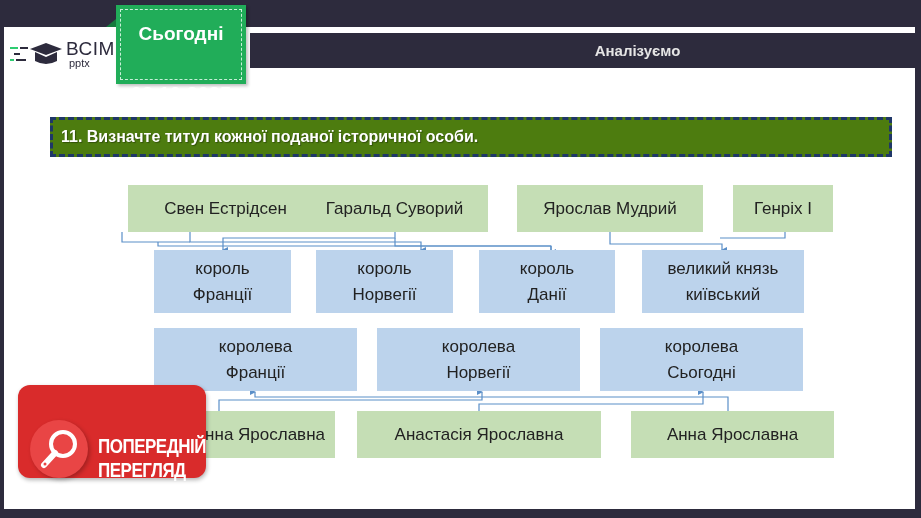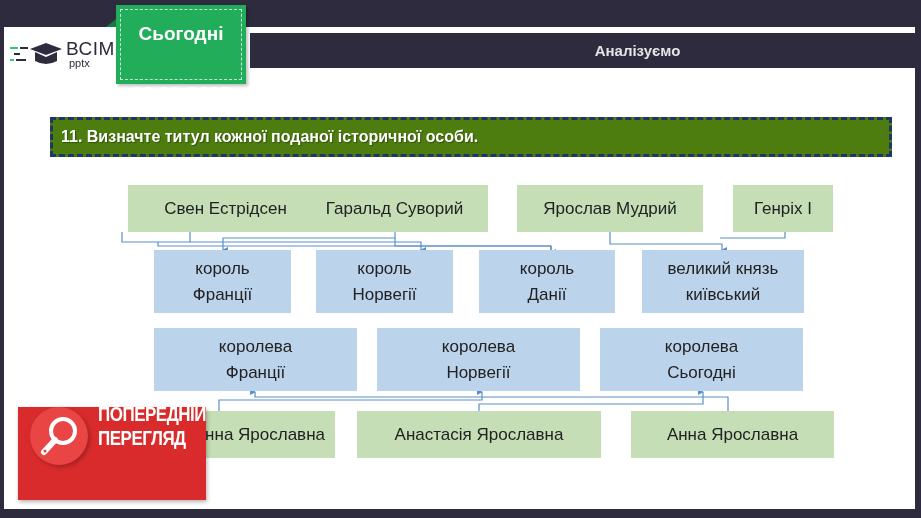--- a/index.html
+++ b/index.html
@@ -30,22 +30,22 @@
     text-shadow: 1px 1px 1px rgba(0,0,0,0.35); }
 
   .box { position: absolute; display: flex; align-items: center; justify-content: center; text-align: center; color: #222;
     font-size: 17px; line-height: 1.5; }
   .box.green { background: #c5deb5; }
   .box.blue { background: #bcd3ec; }
   .box span { display: block; }
 
   svg.lines { position: absolute; left: 0; top: 0; width: 921px; height: 518px; pointer-events: none; }
 
-  .preview { position: absolute; left: 18px; top: 407px; width: 188px; height: 93px; background: #d92b2b; border-radius: 0;
-    display: flex; align-items: flex-start; box-shadow: 1px 2px 4px rgba(0,0,0,0.3); }
+  .preview { position: absolute; left: 18px; top: 385px; width: 188px; height: 93px; background: #d92b2b; border-radius: 12px;
+    display: flex; align-items: flex-end; box-shadow: 1px 2px 4px rgba(0,0,0,0.3); }
   .preview-icon { width: 58px; height: 58px; border-radius: 50%; background: #e94545; margin-left: 12px; position: relative;
     box-shadow: 2px 2px 4px rgba(0,0,0,0.25); }
   .preview-text { color: #fff; font-weight: bold; font-size: 17px; line-height: 1.15; margin-left: 10px; letter-spacing: -0.5px; transform: scaleY(1.2); }
 </style>
 </head>
 <body>
 
 <div class="slide">
   <div class="content"></div>
 

